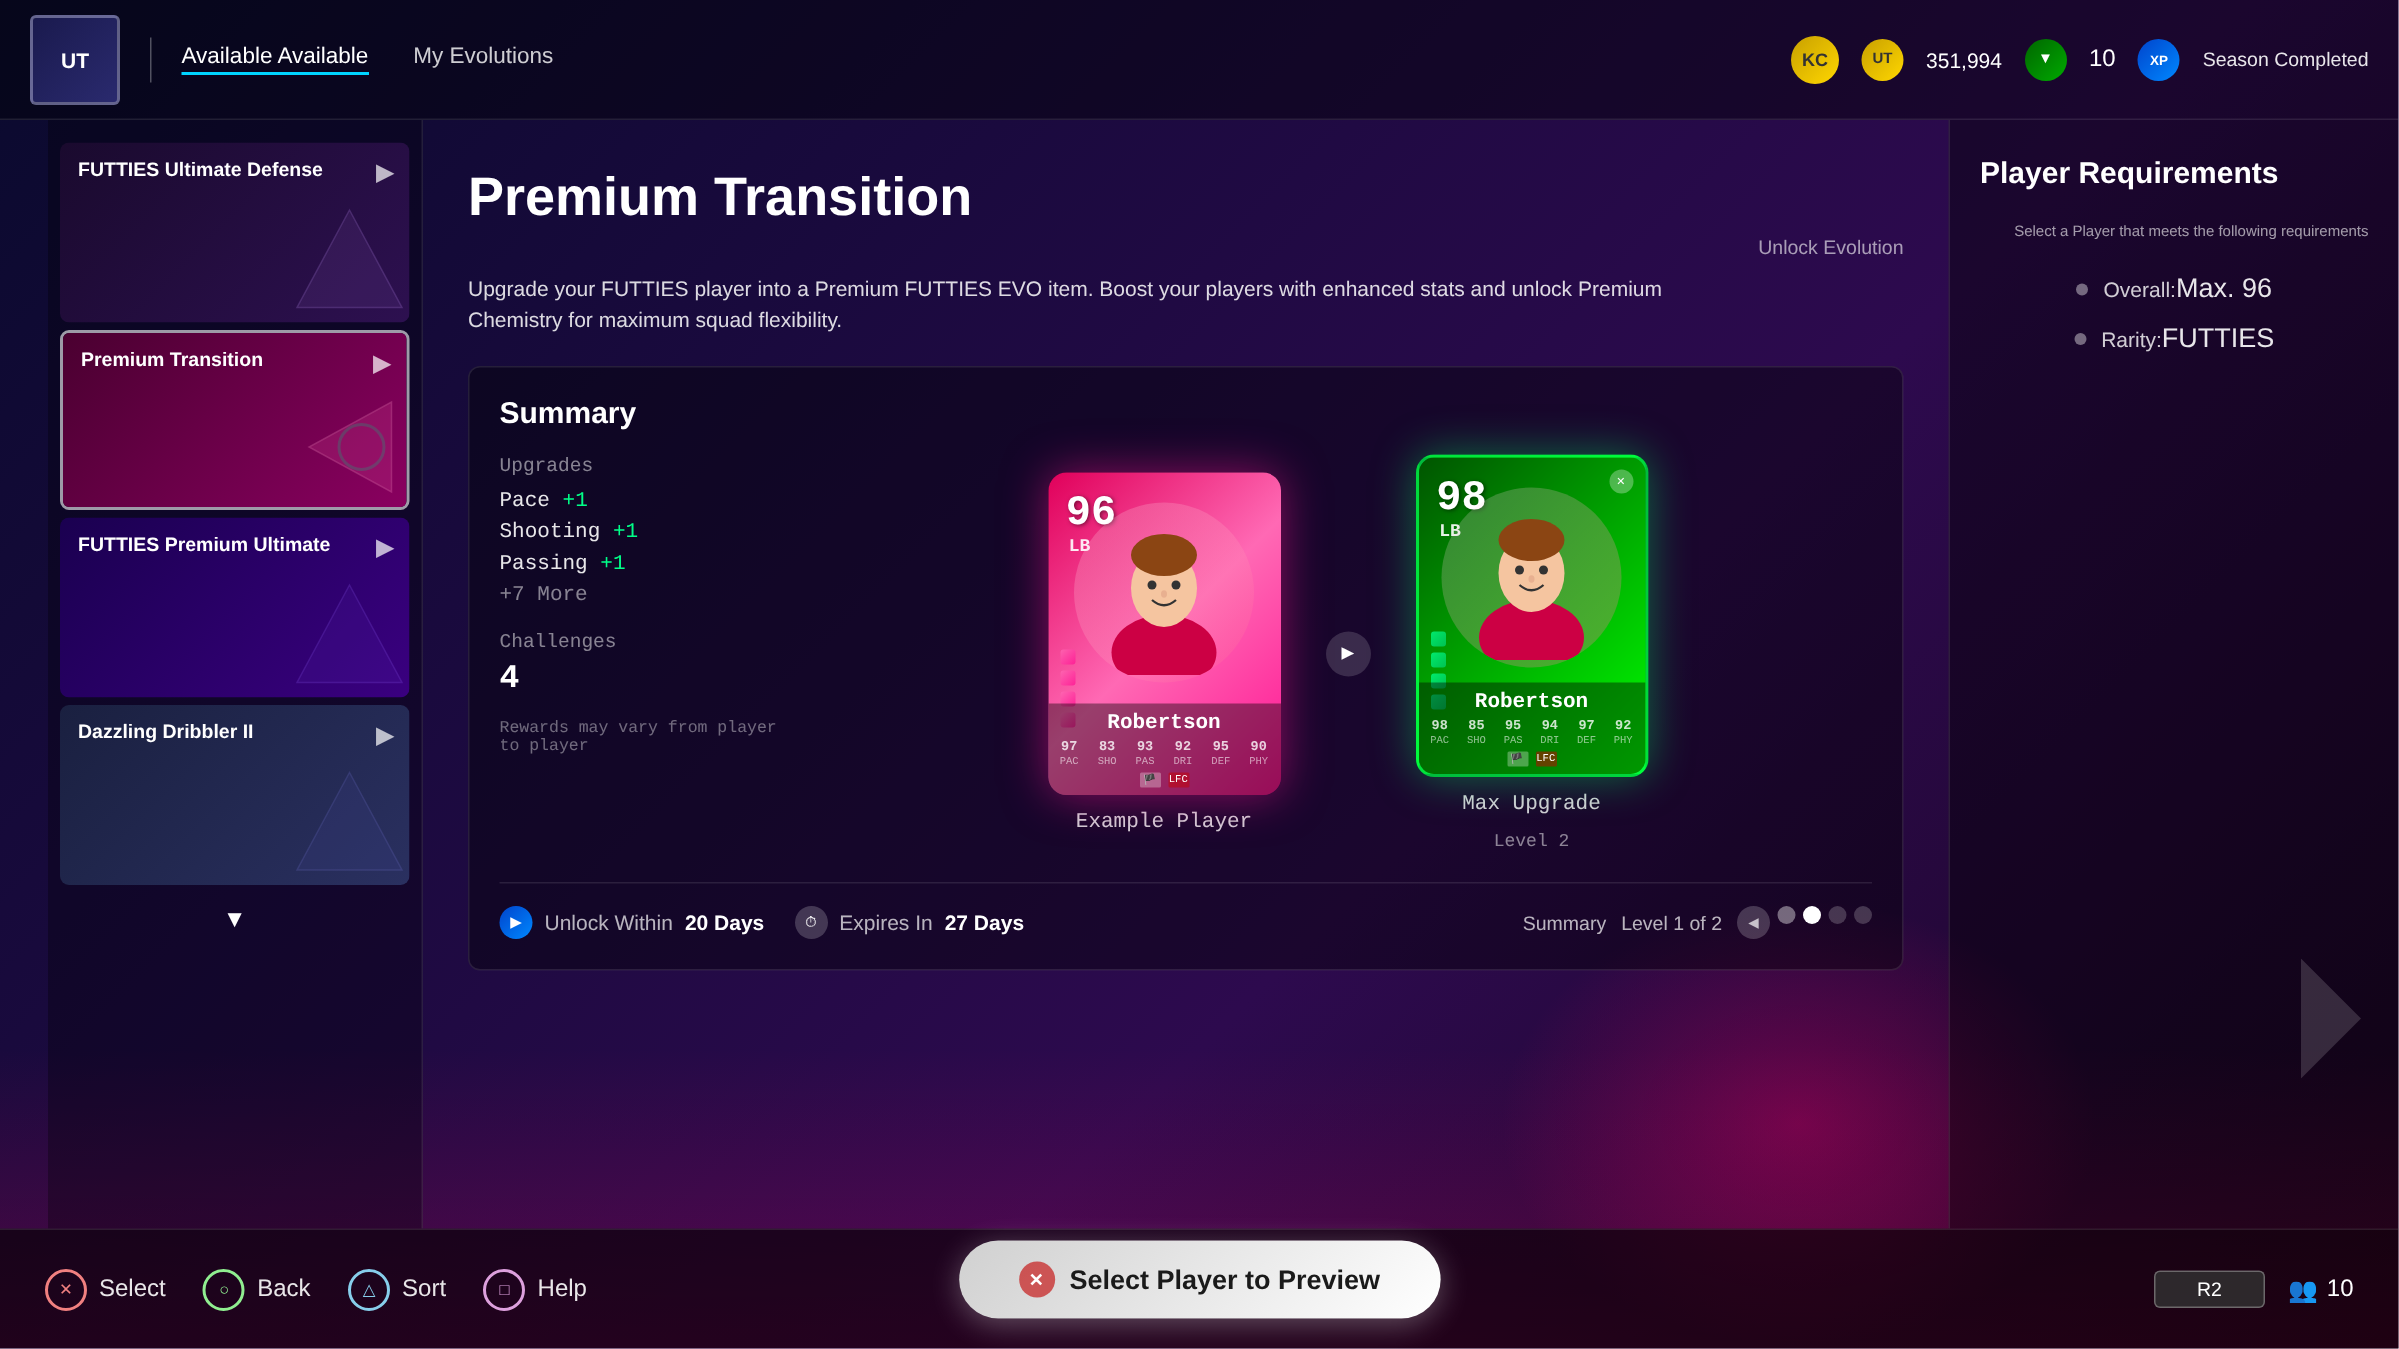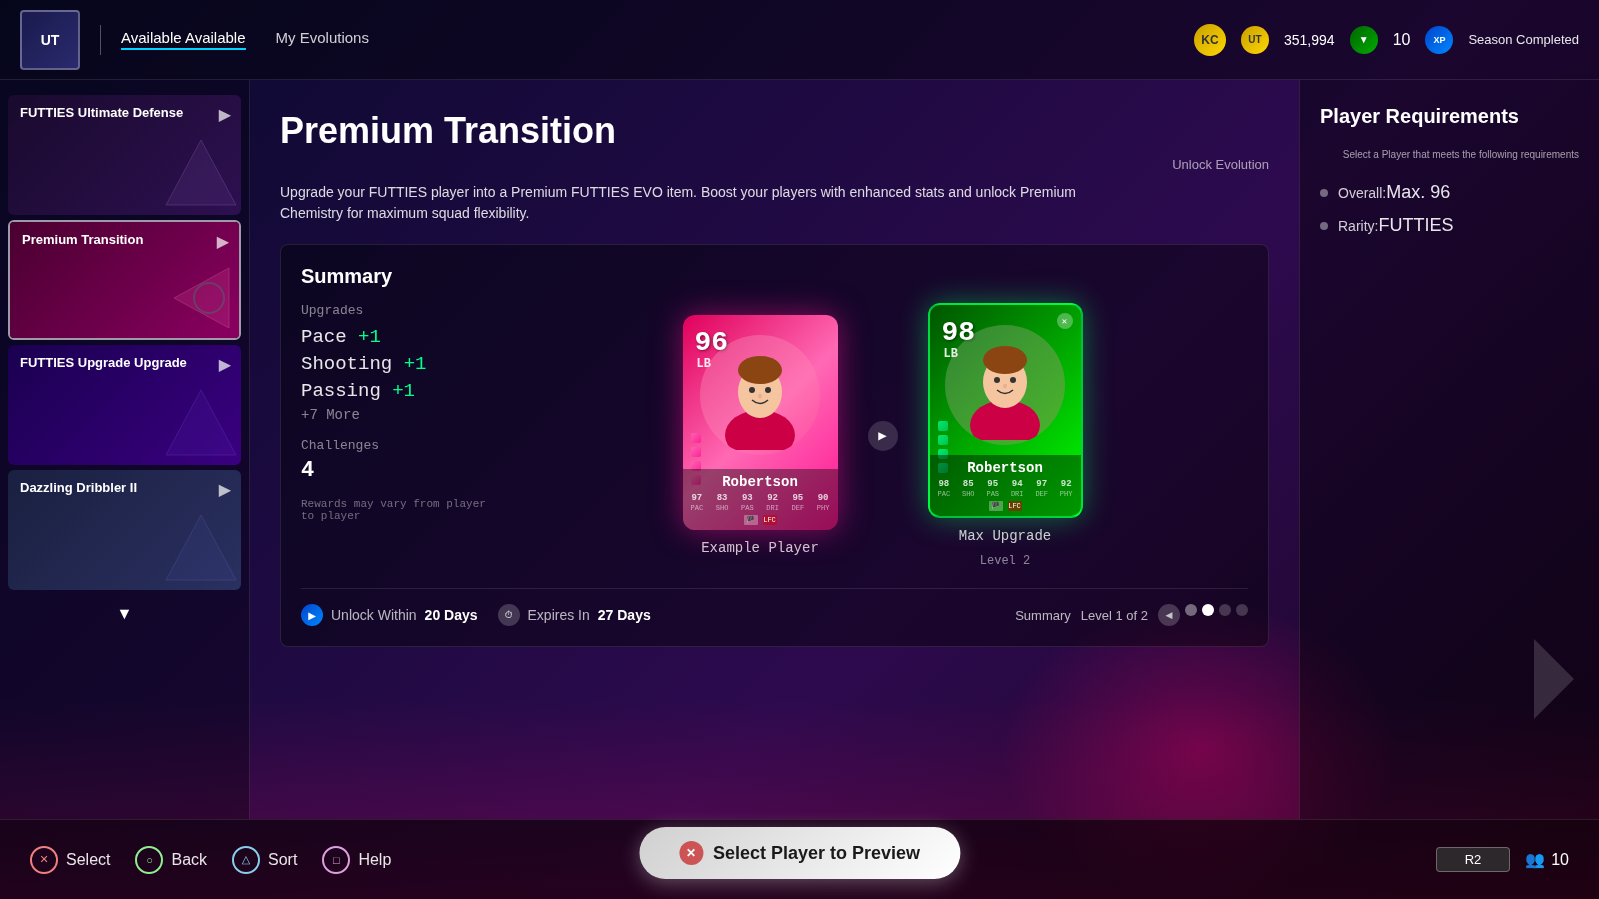--- a/index.html
+++ b/index.html
@@ -142,20 +142,21 @@
       font-size: 12px;
       color: #333;
       font-weight: bold;
     }
 
     
     .main-layout {
       display: flex;
       height: calc(899px - 80px - 80px);
       position: relative;
+      padding-left: 32px;
     }
 
     
     .sidebar {
       width: 250px;
       background: rgba(0,0,0,0.3);
       overflow-y: auto;
       padding: 10px 0;
       border-right: 1px solid rgba(255,255,255,0.1);
     }
@@ -263,21 +264,21 @@
     }
     .summary-left {
       width: 200px;
     }
     .upgrades-label {
       font-size: 13px;
       color: rgba(255,255,255,0.5);
       margin-bottom: 8px;
     }
     .upgrade-item {
-      font-size: 19px;
+      font-size: 14px;
       color: rgba(255,255,255,0.9);
       margin-bottom: 5px;
     }
     .upgrade-plus {
       color: #00ff88;
     }
     .more-text {
       color: rgba(255,255,255,0.5);
       font-size: 14px;
       margin-top: 5px;
@@ -543,21 +544,21 @@
     .req-subtitle {
       font-size: 10px;
       color: rgba(255,255,255,0.6);
       margin-bottom: 20px;
       line-height: 1.4;
       text-align: right;
     }
     .req-item {
       display: flex;
       align-items: center;
-      justify-content: flex-start;
+      justify-content: center;
       margin-bottom: 12px;
     }
     .req-left {
       display: flex;
       align-items: center;
       gap: 10px;
       font-size: 14px;
       color: rgba(255,255,255,0.8);
     }
     .req-dot {
@@ -711,21 +712,21 @@
       <span class="sidebar-item-label">Premium Transition</span>
       <span class="sidebar-item-arrow">▶</span>
       <svg class="sidebar-item-decoration" viewBox="0 0 80 80">
         <polygon points="70,10 70,70 15,40" fill="rgba(255,100,180,0.4)" stroke="rgba(255,150,200,0.6)" stroke-width="1"></polygon>
         <circle cx="50" cy="40" r="15" fill="none" stroke="rgba(0,255,150,0.5)" stroke-width="2"></circle>
       </svg>
     </div>
 
     <div class="sidebar-item">
       <div class="sidebar-item-bg purple"></div>
-      <span class="sidebar-item-label">FUTTIES Upgrade Upgrade</span>
+      <span class="sidebar-item-label">FUTTIES Premium Ultimate</span>
       <span class="sidebar-item-arrow">▶</span>
       <svg class="sidebar-item-decoration" viewBox="0 0 80 80">
         <polygon points="40,5 75,70 5,70" fill="rgba(100,50,200,0.3)" stroke="rgba(150,100,255,0.5)" stroke-width="1"></polygon>
       </svg>
     </div>
 
     <div class="sidebar-item">
       <div class="sidebar-item-bg" style="background: linear-gradient(135deg,#1a2040,#2a3060);"></div>
       <span class="sidebar-item-label">Dazzling Dribbler II</span>
       <span class="sidebar-item-arrow">▶</span>

